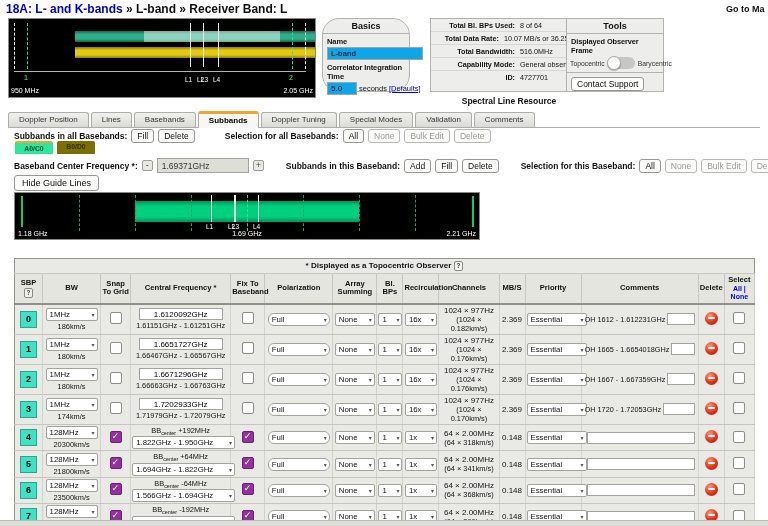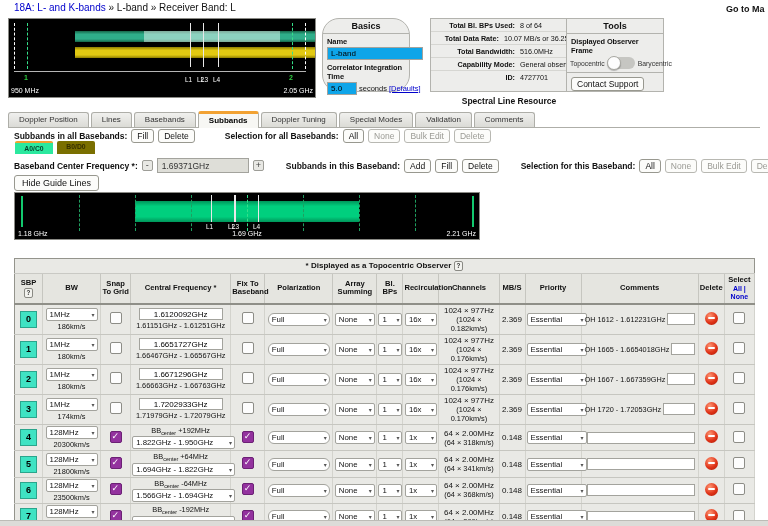--- a/index.html
+++ b/index.html
@@ -1,21 +1,21 @@
 <!DOCTYPE html>
 <html><head>
 <meta charset="utf-8">
 <style>
   html,body{margin:0;padding:0;}
   body{width:768px;height:526px;position:relative;background:#fff;
        font-family:"Liberation Sans","DejaVu Sans",sans-serif;font-size:9px;color:#111;overflow:hidden;}
   .abs{position:absolute;}
 
   
-  .crumb{left:14px;top:2px;font-size:10px;font-weight:normal;color:#111;}
+  .crumb{left:6px;top:2px;font-size:12px;font-weight:bold;color:#111;}
   .crumb a{color:#0000CC;text-decoration:none;}
   .goto{left:726px;top:4px;font-size:9px;font-weight:bold;white-space:nowrap;}
 
   
   .blackbox{background:#000;border:1px solid #8a8a85;box-sizing:border-box;}
   .vdash-w{border-left:1px dashed #fff;}
   .vdash-g{border-left:1px dashed #1f9e5f;}
   .vdash-gc{border-left:1px dashed #35e08a;}
   .vsolid-g{border-left:2px solid #12c96e;}
   .vsolid-w{border-left:1px solid #e8e8e8;}

